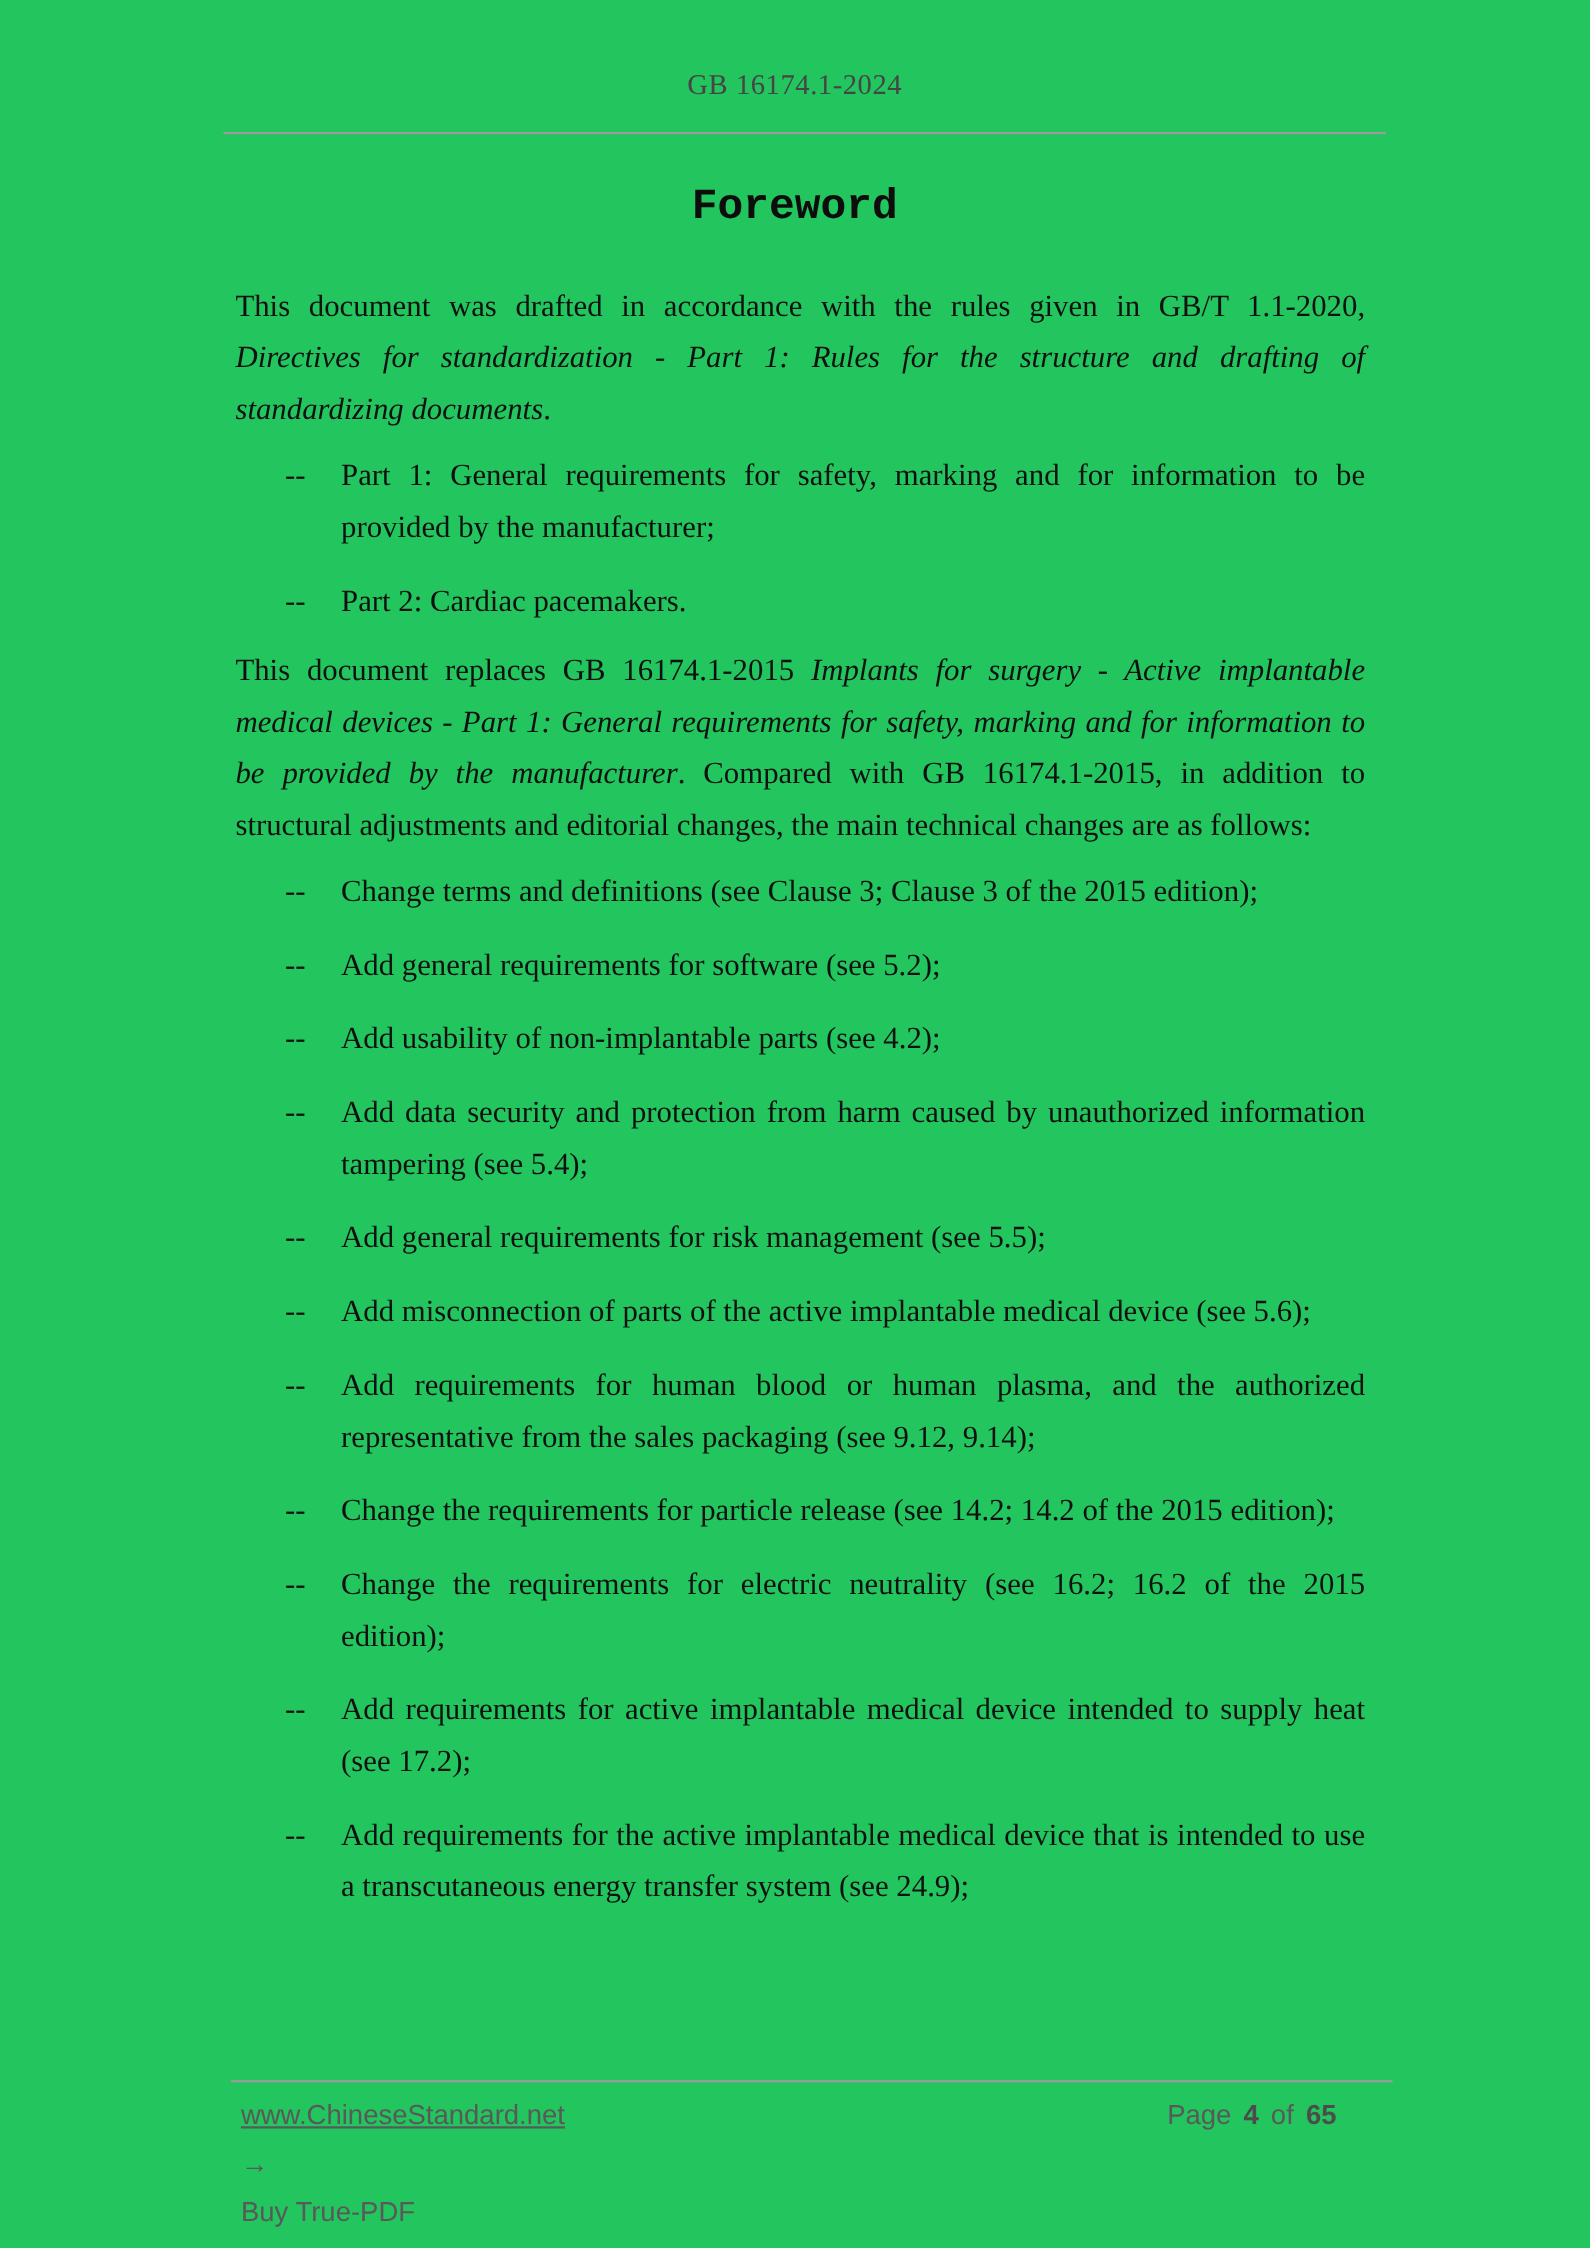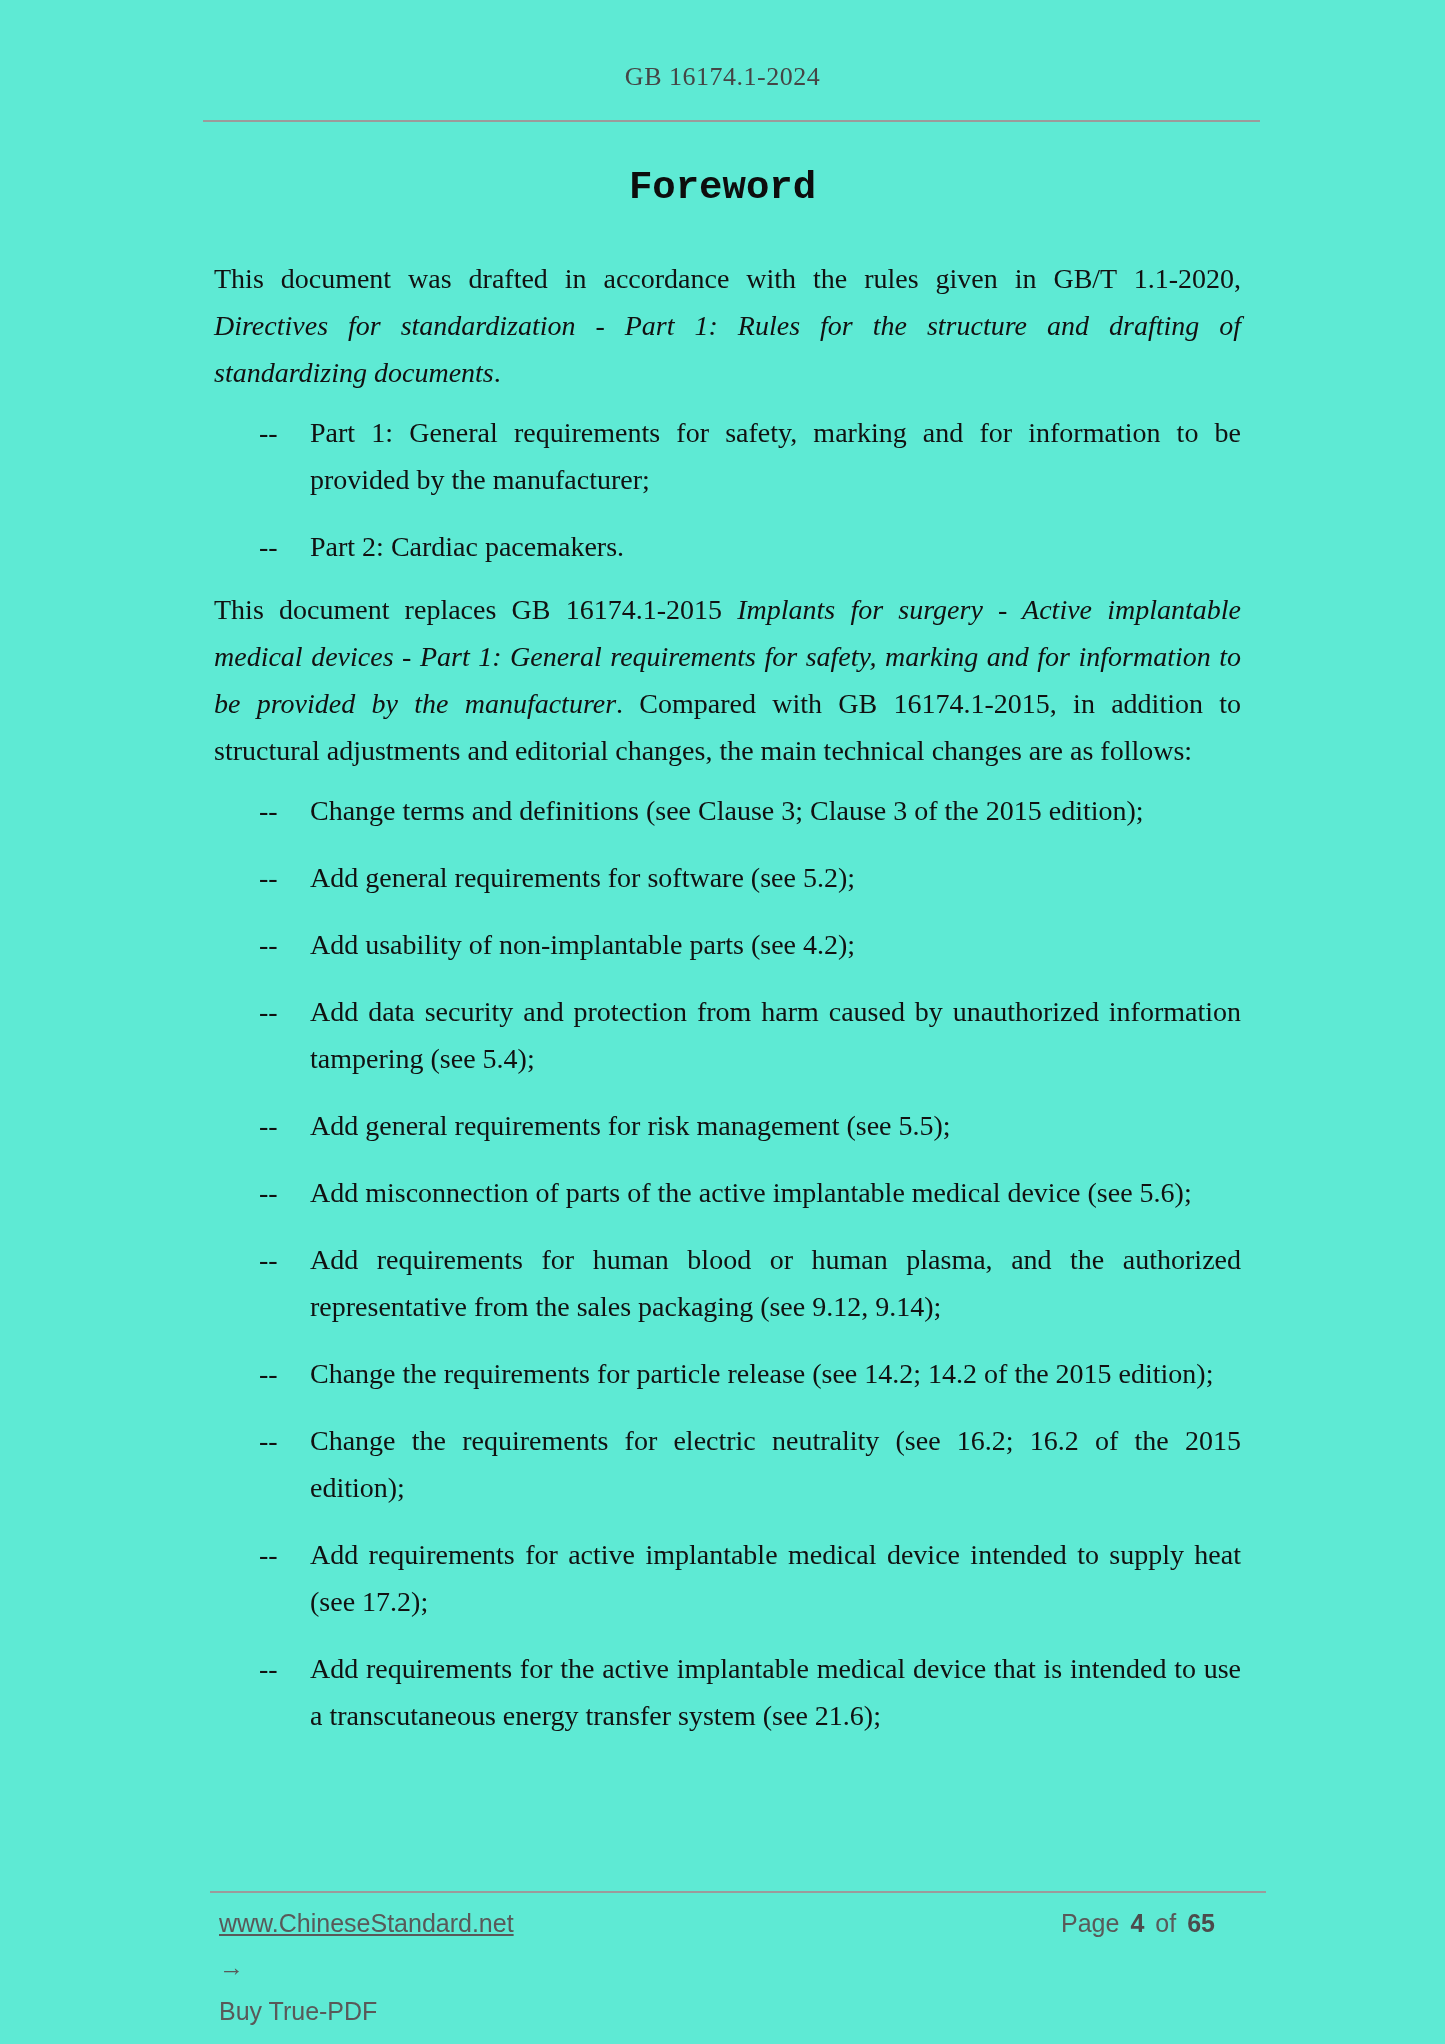--- a/index.html
+++ b/index.html
@@ -4,21 +4,21 @@
 <style>
   html, body {
     margin: 0;
     padding: 0;
     background: #ffffff;
   }
   .page {
     position: relative;
     width: 1445px;
     height: 2044px;
-    background: #5eead4;
+    background: #22c55e;
     font-family: "Liberation Serif", "DejaVu Serif", serif;
     color: var(--body-text, #111111);
     overflow: hidden;
   }
   .doc-number {
     position: absolute;
     top: 62px;
     left: 0;
     width: 100%;
     text-align: center;
@@ -178,21 +178,21 @@
         <div class="list-item">
           <span class="dash">--</span>
           <span class="item-text">Change the requirements for electric neutrality (see 16.2; 16.2 of the 2015 edition);</span>
         </div>
         <div class="list-item">
           <span class="dash">--</span>
           <span class="item-text">Add requirements for active implantable medical device intended to supply heat (see 17.2);</span>
         </div>
         <div class="list-item">
           <span class="dash">--</span>
-          <span class="item-text">Add requirements for the active implantable medical device that is intended to use a transcutaneous energy transfer system (see 21.6);</span>
+          <span class="item-text">Add requirements for the active implantable medical device that is intended to use a transcutaneous energy transfer system (see 24.9);</span>
         </div>
       </div>
     </div>
 
   <div class="rule footer-rule"></div>
 
   <div class="footer">
     <div class="footer-left">
       <a class="site">www.ChineseStandard.net</a>
       <span class="arrow">→</span>

